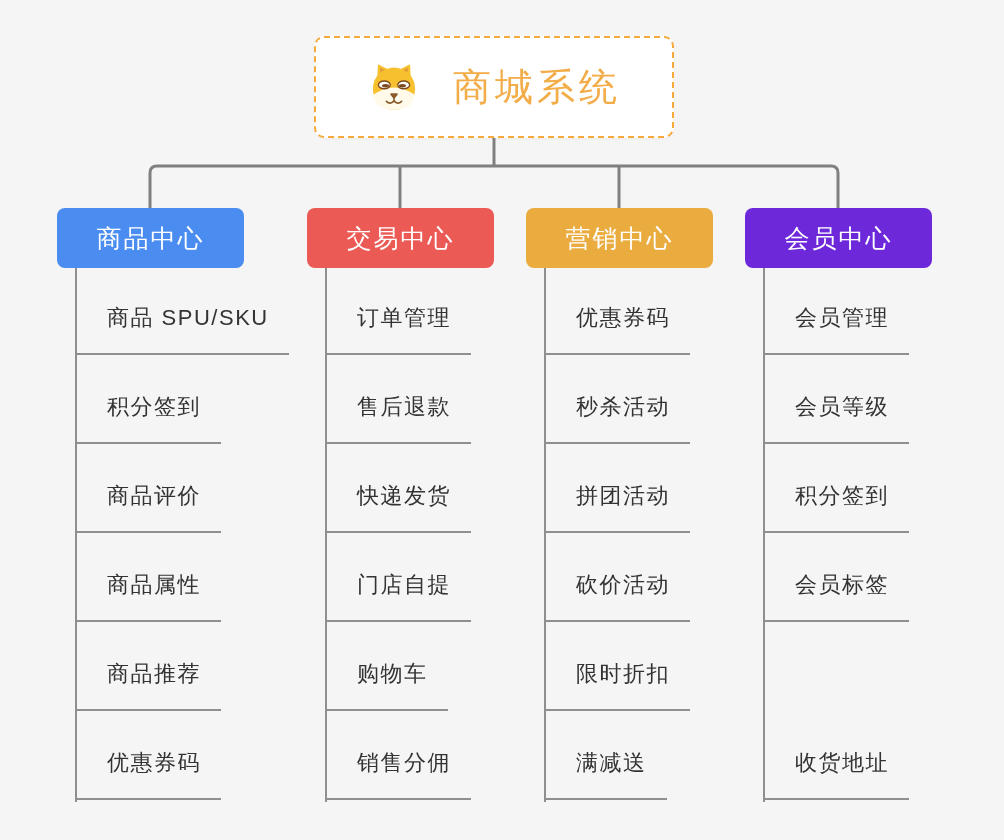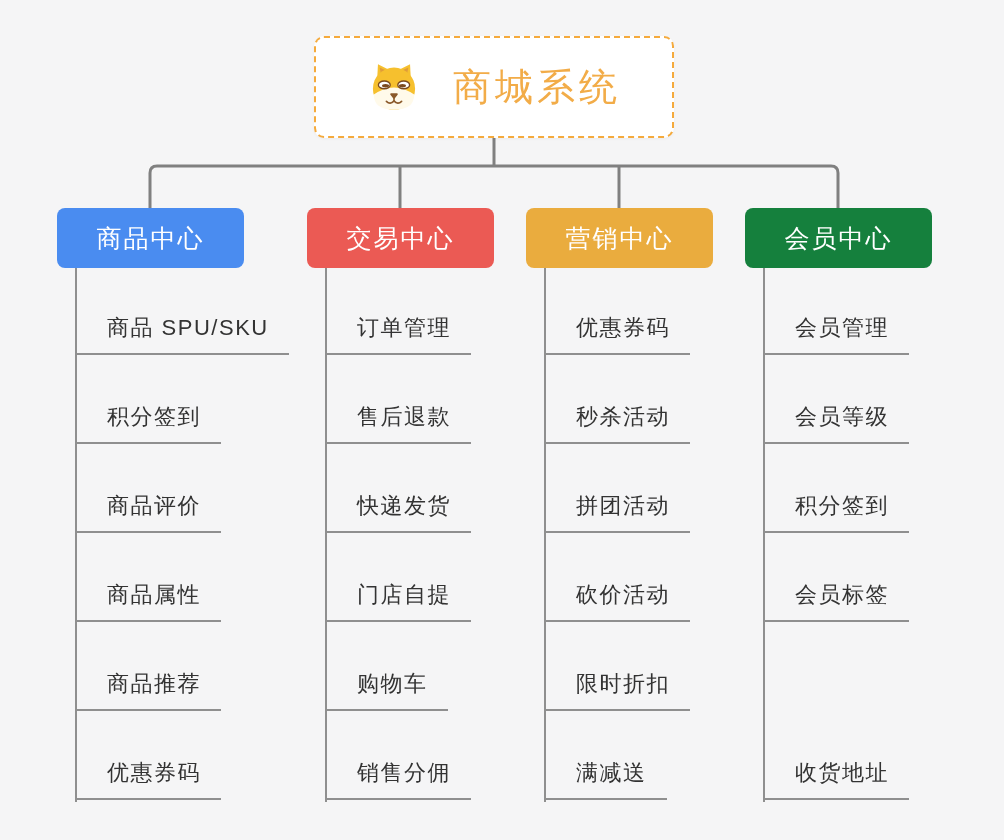--- a/index.html
+++ b/index.html
@@ -56,21 +56,21 @@
     width:2px;height:534px;
     background:#8f8f8f;
   }
   .leaf{
     position:absolute;left:18px;
     transform:translateY(-100%);
     white-space:nowrap;
     font-size:22px;
     letter-spacing:1.5px;
     color:#333333;
-    padding:0 20px 10px 32px;
+    padding:0 20px 20px 32px;
     border-bottom:2px solid #8f8f8f;
     cursor:default;
   }
   .leaf-0{top:147px}.leaf-1{top:236px}.leaf-2{top:325px}
   .leaf-3{top:414px}.leaf-4{top:503px}.leaf-5{top:592px}
   .branch-0{left:57px}.branch-1{left:307px}.branch-2{left:526px}.branch-3{left:745px}
 </style>
 </head>
 <body>
 
@@ -131,21 +131,21 @@
     <div class="trunk"></div>
     <div class="leaf leaf-0">优惠券码</div>
     <div class="leaf leaf-1">秒杀活动</div>
     <div class="leaf leaf-2">拼团活动</div>
     <div class="leaf leaf-3">砍价活动</div>
     <div class="leaf leaf-4">限时折扣</div>
     <div class="leaf leaf-5">满减送</div>
   </div>
 
   <div class="branch branch-3">
-    <div class="branch-header" style="background-color: #15803d;">会员中心</div>
+    <div class="branch-header" style="background-color: #6d28d9;">会员中心</div>
     <div class="trunk"></div>
     <div class="leaf leaf-0">会员管理</div>
     <div class="leaf leaf-1">会员等级</div>
     <div class="leaf leaf-2">积分签到</div>
     <div class="leaf leaf-3">会员标签</div>
     <div class="leaf leaf-5">收货地址</div>
   </div>
 
 </div>
 

